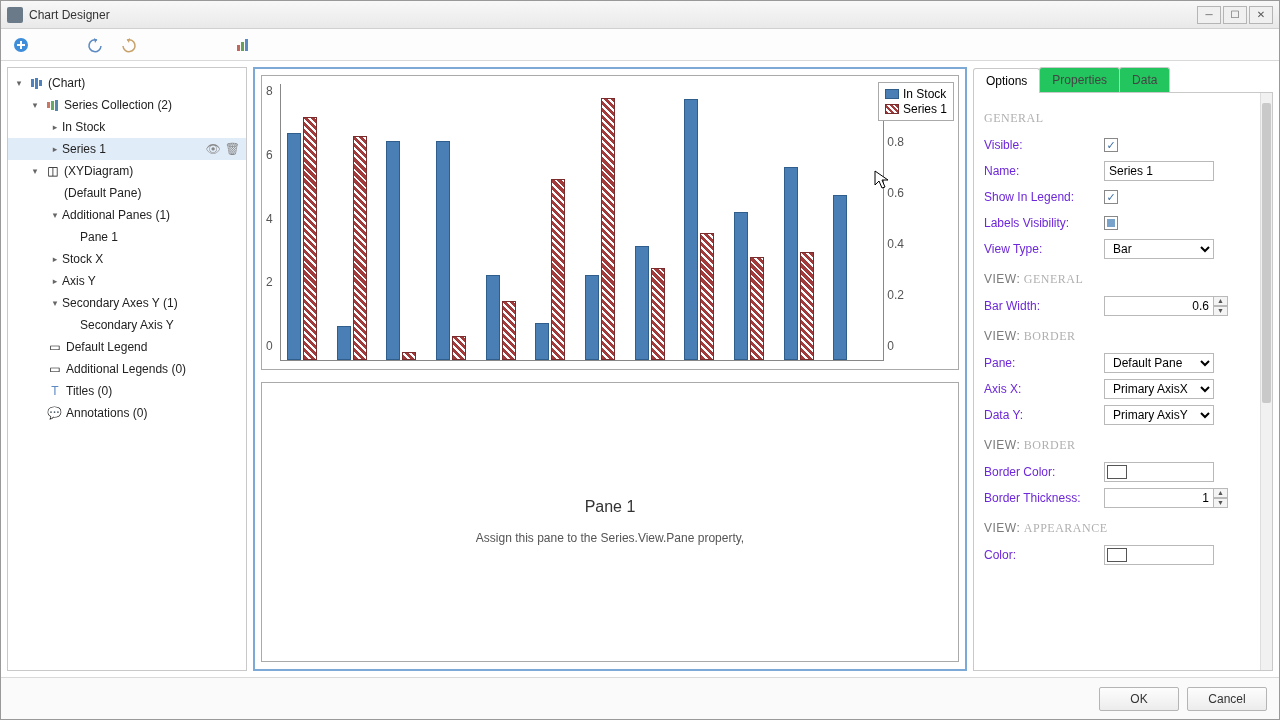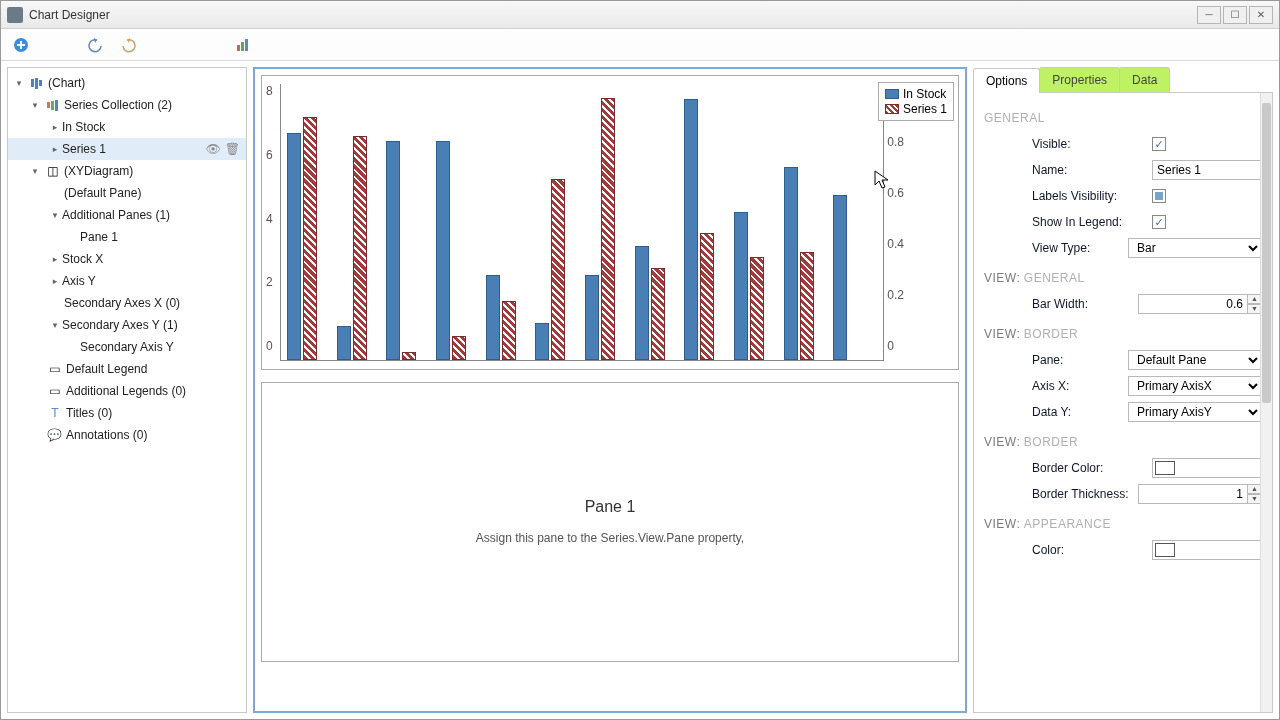--- a/index.html
+++ b/index.html
@@ -37,31 +37,31 @@
 .legend-box{position:absolute;top:6px;right:4px;border:1px solid #aaa;background:#fff;padding:3px 6px;font-size:11px;}
 .legend-row{display:flex;align-items:center;gap:4px;margin:1px 0;}
 .legend-swatch{width:14px;height:10px;}
 .legend-swatch.instock{background:#4a7fb5;border:1px solid #2f5d8c;}
 .legend-swatch.series1{background:repeating-linear-gradient(45deg,#a23b3b,#a23b3b 2px,#fff 2px,#fff 4px);border:1px solid #7a2c2c;}
 .pane2{margin-top:12px;height:280px;border:1px solid #aaa;display:flex;flex-direction:column;align-items:center;justify-content:center;color:#555;}
 .pane2 .ptitle{font-size:16px;color:#333;margin-bottom:14px;}
 .pane2 .phint{font-size:11px;line-height:1.4;}
 .right-panel{ width:300px; margin:6px; display:flex; flex-direction:column;}
 .tabs{display:flex;border-bottom:1px solid #c9c9c9;}
-.tab{padding:5px 12px;border:1px solid #c9c9c9;border-bottom:none;background:#bef264;color:#444;margin-right:-1px;border-radius:3px 3px 0 0;cursor:default;}
+.tab{padding:5px 12px;border:1px solid #c9c9c9;border-bottom:none;background:#22c55e;color:#444;margin-right:-1px;border-radius:3px 3px 0 0;cursor:default;}
 .tab.active{background:#fff;font-weight:500;color:#000;position:relative;top:1px;}
 .props{flex:1;border:1px solid #c9c9c9;border-top:none;overflow:auto;position:relative;}
 .props-inner{padding:8px 10px 16px 10px;}
 .section-header{color:#7a7a7a;font-size:11px;letter-spacing:0.5px;margin:10px 0 6px 0;}
-.section-header .muted{color:#b0b0b0;}
+.section-header .muted{color:#b0b0b0;font-family:Liberation Serif, serif;}
 .prop-row{display:flex;align-items:center;height:26px;}
-.prop-label{width:120px;color:#0f172a;margin-left:48px;}
+.prop-label{width:120px;color:#6d28d9;}
 .prop-ctrl{flex:1;display:flex;}
 input[type=text].pc, select.pc{width:110px;height:20px;border:1px solid #b9b9b9;padding:0 4px;background:#fff;font-size:12px;}
-select.pc{width:134px;}
+select.pc{width:110px;}
 .spin{display:flex;}
 .spin input{width:94px;text-align:right;}
 .spin .sbtns{display:flex;flex-direction:column;}
 .spin .sbtns div{width:14px;height:10px;border:1px solid #b9b9b9;border-left:none;background:#f4f4f4;font-size:7px;text-align:center;line-height:8px;color:#555;cursor:default;}
 .checkbox{width:14px;height:14px;border:1px solid #888;display:flex;align-items:center;justify-content:center;background:#fff;}
 .checkbox.checked::after{content:"✓";font-size:11px;color:#3a6ea5;}
 .checkbox.indet::after{content:"";width:8px;height:8px;background:#7aa3cc;display:block;}
 .swatch-ctrl{width:110px;height:20px;border:1px solid #b9b9b9;background:#fff;padding:2px;display:flex;}
 .swatch-ctrl .sw{width:20px;height:14px;border:1px solid #555;background:#fff;}
 .scrollbar{width:12px;background:#f1f1f1;border-left:1px solid #ddd;position:absolute;right:0;top:0;bottom:0;}
@@ -164,23 +164,20 @@
         <div class="tree-row" style="padding-left:72px">
           <span class="label">Pane 1</span>
         </div>
         <div class="tree-row" style="padding-left:40px">
           <span class="expander">▸</span>
           <span class="label">Stock X</span>
         </div>
         <div class="tree-row" style="padding-left:40px">
           <span class="expander">▸</span>
           <span class="label">Axis Y</span>
-        </div>
-        <div class="tree-row" style="padding-left:56px">
-          <span class="label">Secondary Axes X (0)</span>
         </div>
         <div class="tree-row" style="padding-left:40px">
           <span class="expander">▾</span>
           <span class="label">Secondary Axes Y (1)</span>
         </div>
         <div class="tree-row" style="padding-left:72px">
           <span class="label">Secondary Axis Y</span>
         </div>
         <div class="tree-row" style="padding-left:36px">
           <span class="ticon">▭</span>
@@ -306,29 +303,29 @@
                 <div class="checkbox checked"></div>
               </div>
             </div>
           <div class="prop-row">
               <div class="prop-label">Name:</div>
               <div class="prop-ctrl">
                 <input type="text" class="pc" value="Series 1" style="">
               </div>
             </div>
           <div class="prop-row">
+              <div class="prop-label">Show In Legend:</div>
+              <div class="prop-ctrl">
+                <div class="checkbox checked"></div>
+              </div>
+            </div>
+          <div class="prop-row">
               <div class="prop-label">Labels Visibility:</div>
               <div class="prop-ctrl">
                 <div class="checkbox indet"></div>
-              </div>
-            </div>
-          <div class="prop-row">
-              <div class="prop-label">Show In Legend:</div>
-              <div class="prop-ctrl">
-                <div class="checkbox checked"></div>
               </div>
             </div>
           <div class="prop-row">
               <div class="prop-label">View Type:</div>
               <div class="prop-ctrl">
                 <select class="pc"><option>Bar</option></select>
               </div>
             </div>
 
           <div class="section-header"><span>VIEW:</span> <span class="muted">GENERAL</span></div>
@@ -397,13 +394,17 @@
               </div>
             </div>
         </div>
         <div class="scrollbar">
             <div class="thumb"></div>
           </div>
       </div>
     </div>
   </div>
 
+  <div class="footer">
+    <div class="btn">OK</div>
+    <div class="btn">Cancel</div>
+  </div>
 </div>
 
 </body></html>

